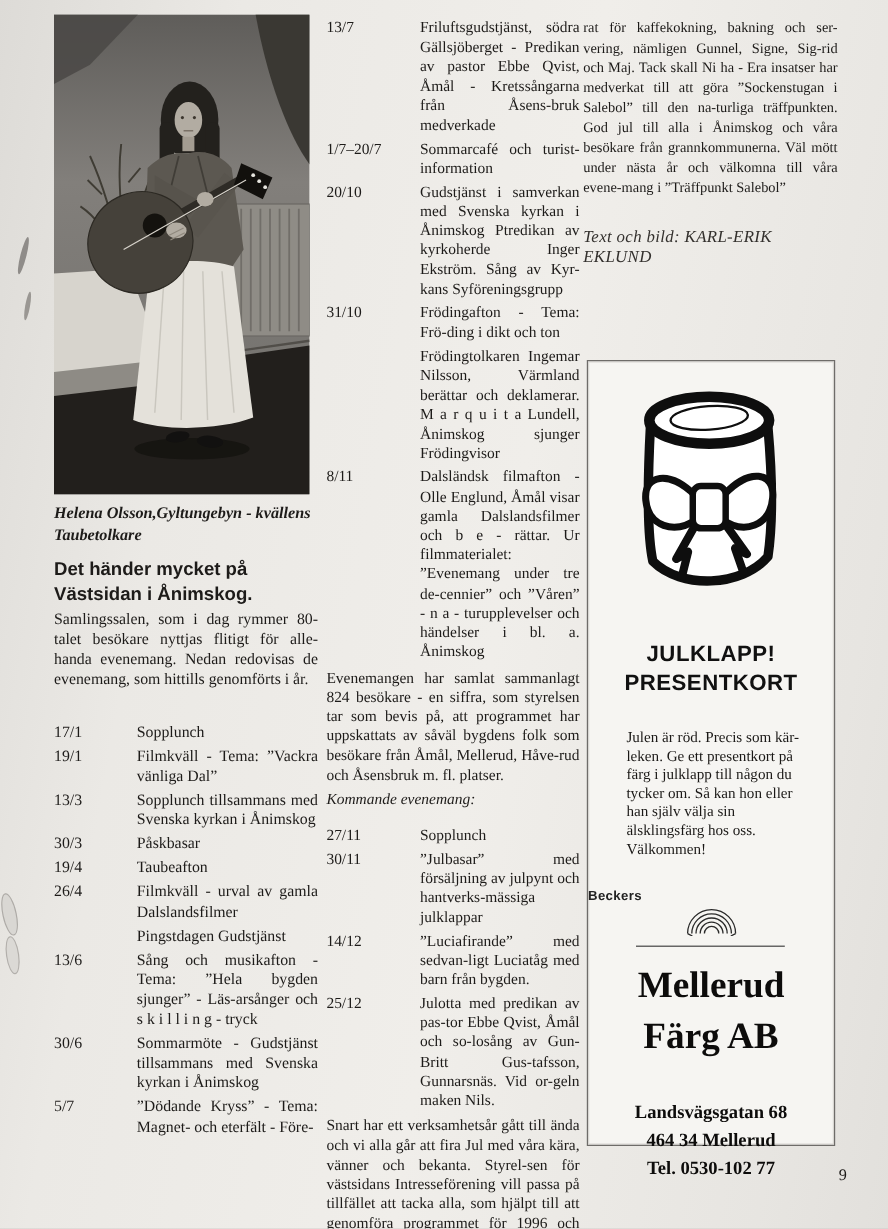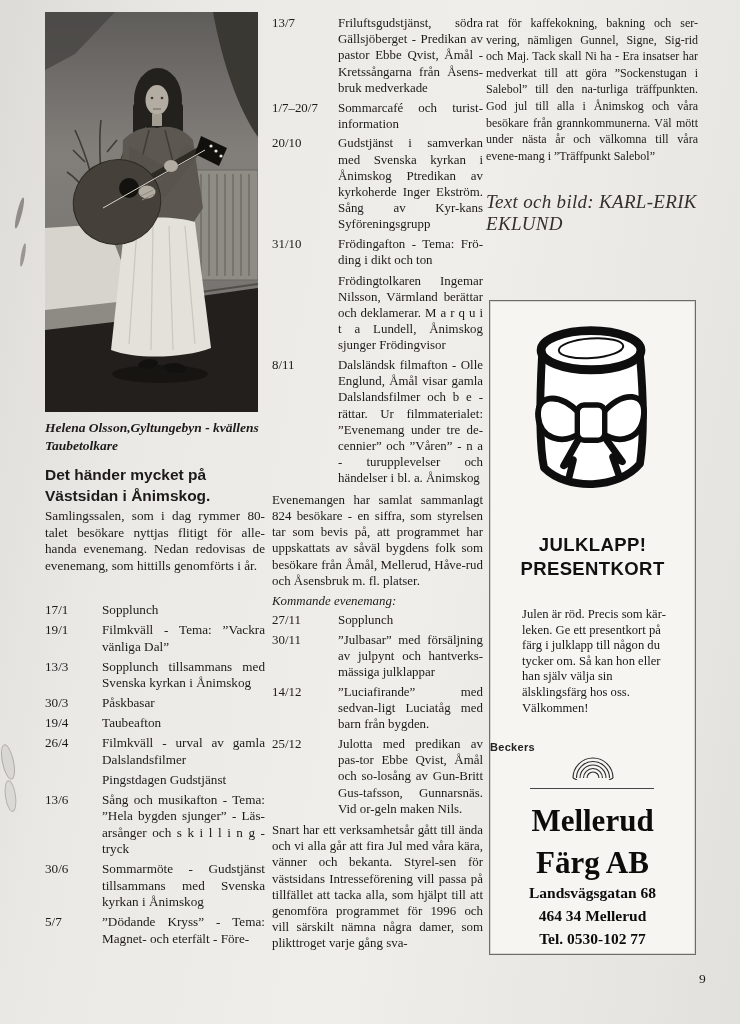--- a/index.html
+++ b/index.html
@@ -6,28 +6,28 @@
   .page{position:relative;width:740px;height:1024px;overflow:hidden;
     background:linear-gradient(100deg,#dddbd7 0%,#ebe9e5 22%,#f0eeea 55%,#e7e5e1 88%,#e2e0dc 100%);
     font-family:"Liberation Serif", serif;color:#1d1b19;}
   .abs{position:absolute;}
   .jtext{text-align:justify;}
   .caption{font-style:italic;font-weight:bold;font-size:13.5px;line-height:18px;}
   .heading{font-family:"Liberation Sans", sans-serif;font-weight:bold;font-size:15.5px;line-height:21px;}
   .bodytxt{font-size:13.2px;line-height:16.5px;}
   .midtxt{font-size:12.9px;line-height:16.2px;}
   .righttxt{font-size:12px;line-height:16.6px;}
-  .ev{display:flex;margin-bottom:3.5px;}
+  .ev{display:flex;margin-bottom:3.5px;gap:12px;}
   .ev .d{flex:0 0 57px;}
   .mid .ev .d{flex:0 0 66px;}
   .ev .t{flex:1;text-align:justify;}
   .cont{margin-left:66px;text-align:justify;margin-bottom:4px;}
   .para{text-align:justify;margin:5px 0 4px 0;}
   .itl{font-style:italic;}
-  .credit{font-style:italic;font-size:19px;letter-spacing:.3px;color:#33302d;}
+  .credit{font-style:italic;font-size:14px;letter-spacing:.3px;color:#33302d;}
   .adbox{left:489px;top:300px;width:205px;height:653px;background:#f6f5f2;
     border:1px solid #6e6c69;box-shadow:0 0 0 1px #d8d6d2 inset;}
   .adhead{width:100%;text-align:center;font-family:"Liberation Sans", sans-serif;
     font-weight:bold;font-size:18.5px;line-height:24px;letter-spacing:.4px;color:#111;}
   .adbody{font-size:12.6px;line-height:15.6px;text-align:left;color:#1a1816;}
   .beckers{width:100%;font-family:"Liberation Sans", sans-serif;
     font-weight:bold;font-size:11px;letter-spacing:.3px;color:#222;}
   .adrule{height:1px;background:#444;}
   .company{width:100%;text-align:center;font-weight:bold;font-size:31px;line-height:42px;color:#0d0c0b;}
   .addr{width:100%;text-align:center;font-weight:bold;font-size:15.5px;line-height:23px;color:#0d0c0b;}
@@ -186,21 +186,21 @@
       <span class="t">
         <div style="margin-bottom:4px">Frödingafton - Tema: Frö-ding i dikt och ton</div>
         <div>Frödingtolkaren Ingemar Nilsson, Värmland berättar och deklamerar. M a r q u i t a Lundell, Ånimskog sjunger Frödingvisor</div>
       </span>
       </div>
     <div class="ev">
         <span class="d">8/11</span>
         <span class="t">Dalsländsk filmafton - Olle Englund, Åmål visar gamla Dalslandsfilmer och b e - rättar. Ur filmmaterialet: ”Evenemang under tre de-cennier” och ”Våren” - n a - turupplevelser och händelser i bl. a. Ånimskog</span>
       </div>
     <div class="para">Evenemangen har samlat sammanlagt 824 besökare - en siffra, som styrelsen tar som bevis på, att programmet har uppskattats av såväl bygdens folk som besökare från Åmål, Mellerud, Håve-rud och Åsensbruk m. fl. platser.</div>
-    <div class="itl" style="margin-bottom:3px">Kommande evenemang:</div>
+    <div class="itl" style="margin-bottom:14px">Kommande evenemang:</div>
     <div class="ev">
         <span class="d">27/11</span>
         <span class="t">Sopplunch</span>
       </div>
     <div class="ev">
         <span class="d">30/11</span>
         <span class="t">”Julbasar” med försäljning av julpynt och hantverks-mässiga julklappar</span>
       </div>
     <div class="ev">
         <span class="d">14/12</span>
@@ -241,21 +241,21 @@
         <path d="M14.5,24 A9.5,9.5 0 0 1 33.5,24"></path>
         <path d="M18,24 A6,6 0 0 1 30,24"></path>
         <path d="M4,24 L8,26 M44,24 L40,26"></path>
       </g>
     </svg>
     <div class="abs adrule" style="left:40px;top:487px;width:124px"></div>
     <div class="abs company" style="top:499px">
       <div>Mellerud</div>
       <div>Färg AB</div>
     </div>
-    <div class="abs addr" style="top:580px">
+    <div class="abs addr" style="top:615px">
       <div>Landsvägsgatan 68</div>
       <div>464 34 Mellerud</div>
       <div>Tel. 0530-102 77</div>
     </div>
   </div>
 
   <div class="abs pagenum" style="left:699px;top:971px">9</div>
 
   <div class="artifact" style="left:17px;top:197px;width:5px;height:32px;background:#8f8c89;transform:rotate(14deg)"></div>
   <div class="artifact" style="left:21px;top:243px;width:4px;height:24px;background:#9a9793;transform:rotate(10deg)"></div>

